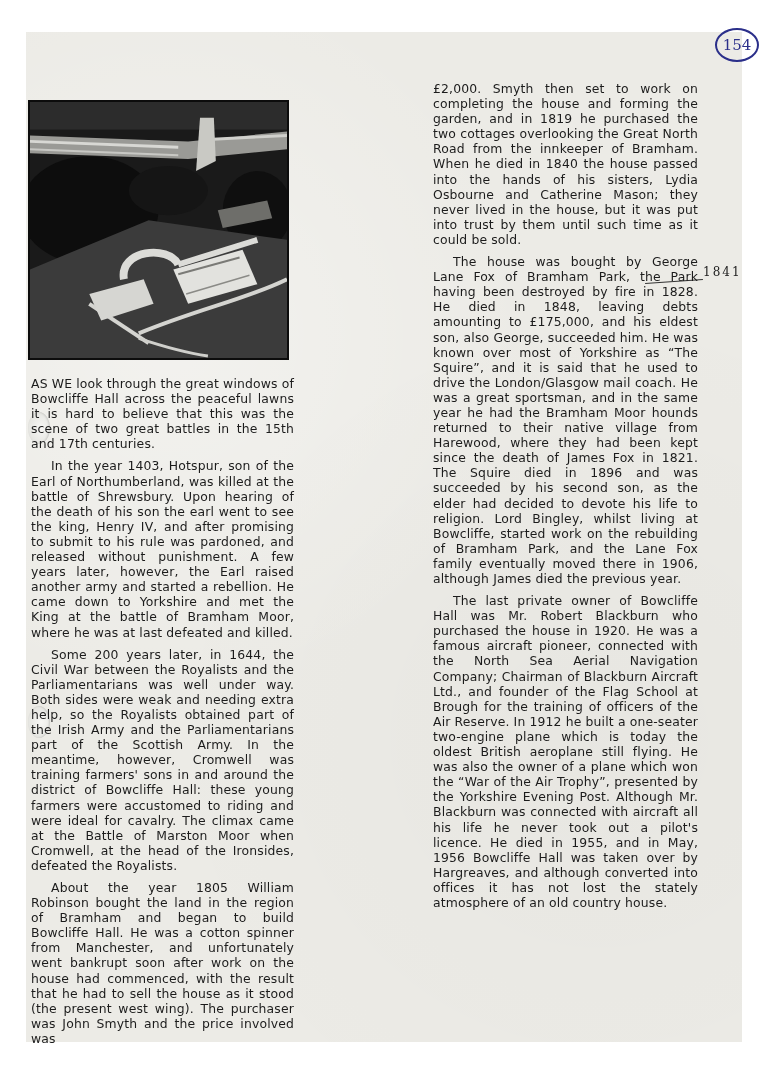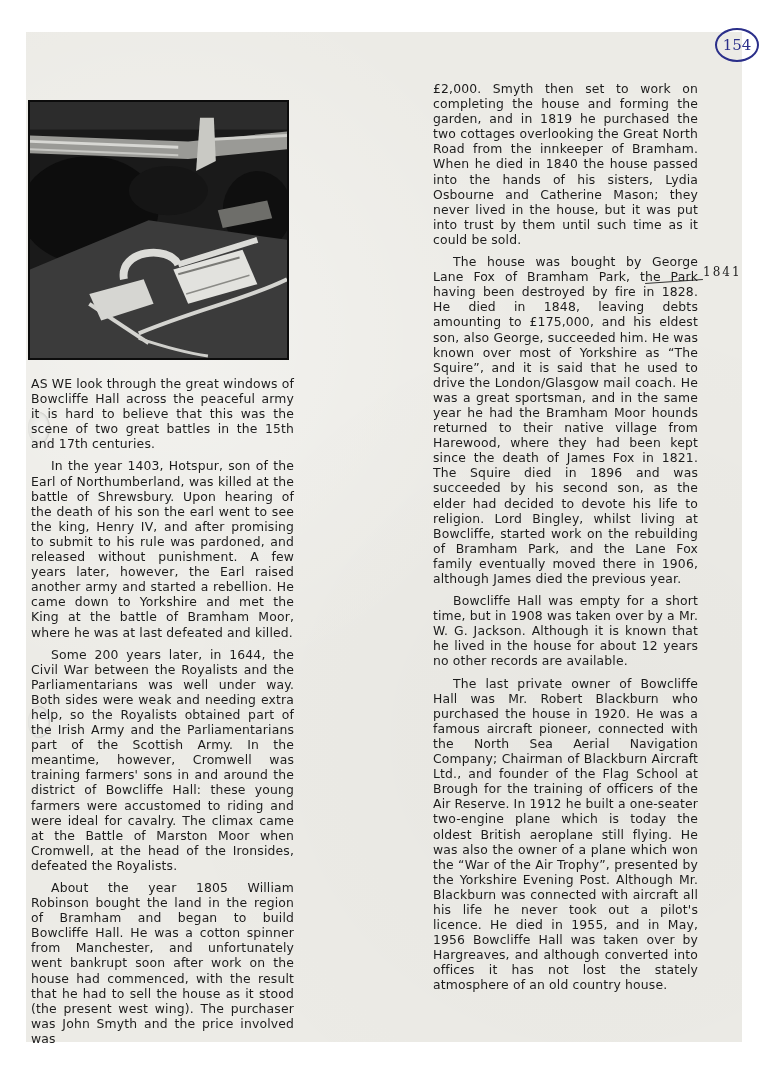--- a/index.html
+++ b/index.html
@@ -91,24 +91,23 @@
     <path d="M60 195 L115 180 L125 205 L72 222 Z" fill="#d6d6d2"></path>
 
     <path d="M190 110 L240 100 L245 118 L195 128 Z" fill="#6e6e6a"></path>
   </svg>
 </div>
 
 <div class="hole" style="left:28px; top:412px;"></div>
 <div class="hole" style="left:28px; top:706px;"></div>
 
 <div class="column col-left">
-  <p class="first">AS WE look through the great windows of Bowcliffe Hall across the peaceful army it is hard to believe that this was the scene of two great battles in the 15th and 17th centuries.</p>
+  <p class="first">AS WE look through the great windows of Bowcliffe Hall across the peaceful lawns it is hard to believe that this was the scene of two great battles in the 15th and 17th centuries.</p>
   <p>In the year 1403, Hotspur, son of the Earl of Northumberland, was killed at the battle of Shrewsbury. Upon hearing of the death of his son the earl went to see the king, Henry IV, and after promising to submit to his rule was pardoned, and released without punishment. A few years later, however, the Earl raised another army and started a rebellion. He came down to Yorkshire and met the King at the battle of Bramham Moor, where he was at last defeated and killed.</p>
   <p>Some 200 years later, in 1644, the Civil War between the Royalists and the Parliamentarians was well under way. Both sides were weak and needing extra help, so the Royalists obtained part of the Irish Army and the Parliamentarians part of the Scottish Army. In the meantime, however, Cromwell was training farmers' sons in and around the district of Bowcliffe Hall: these young farmers were accustomed to riding and were ideal for cavalry. The climax came at the Battle of Marston Moor when Cromwell, at the head of the Ironsides, defeated the Royalists.</p>
   <p>About the year 1805 William Robinson bought the land in the region of Bramham and began to build Bowcliffe Hall. He was a cotton spinner from Manchester, and unfortunately went bankrupt soon after work on the house had commenced, with the result that he had to sell the house as it stood (the present west wing). The purchaser was John Smyth and the price involved was</p>
 </div>
 
 <div class="column col-right">
   <p class="first">£2,000. Smyth then set to work on completing the house and forming the garden, and in 1819 he purchased the two cottages overlooking the Great North Road from the innkeeper of Bramham. When he died in 1840 the house passed into the hands of his sisters, Lydia Osbourne and Catherine Mason; they never lived in the house, but it was put into trust by them until such time as it could be sold.</p>
   <p>The house was bought by George Lane Fox of Bramham Park, the Park having been destroyed by fire in 1828. He died in 1848, leaving debts amounting to £175,000, and his eldest son, also George, succeeded him. He was known over most of Yorkshire as “The Squire”, and it is said that he used to drive the London/Glasgow mail coach. He was a great sportsman, and in the same year he had the Bramham Moor hounds returned to their native village from Harewood, where they had been kept since the death of James Fox in 1821. The Squire died in 1896 and was succeeded by his second son, as the elder had decided to devote his life to religion. Lord Bingley, whilst living at Bowcliffe, started work on the rebuilding of Bramham Park, and the Lane Fox family eventually moved there in 1906, although James died the previous year.</p>
-  <p>Bowcliffe Hall was empty for a short time, but in 1908 was taken over by a Mr. W. G. Jackson. Although it is known that he lived in the house for about 12 years no other records are available.</p>
   <p>The last private owner of Bowcliffe Hall was Mr. Robert Blackburn who purchased the house in 1920. He was a famous aircraft pioneer, connected with the North Sea Aerial Navigation Company; Chairman of Blackburn Aircraft Ltd., and founder of the Flag School at Brough for the training of officers of the Air Reserve. In 1912 he built a one-seater two-engine plane which is today the oldest British aeroplane still flying. He was also the owner of a plane which won the “War of the Air Trophy”, presented by the Yorkshire Evening Post. Although Mr. Blackburn was connected with aircraft all his life he never took out a pilot's licence. He died in 1955, and in May, 1956 Bowcliffe Hall was taken over by Hargreaves, and although converted into offices it has not lost the stately atmosphere of an old country house.</p>
 </div>
 
 </body></html>

